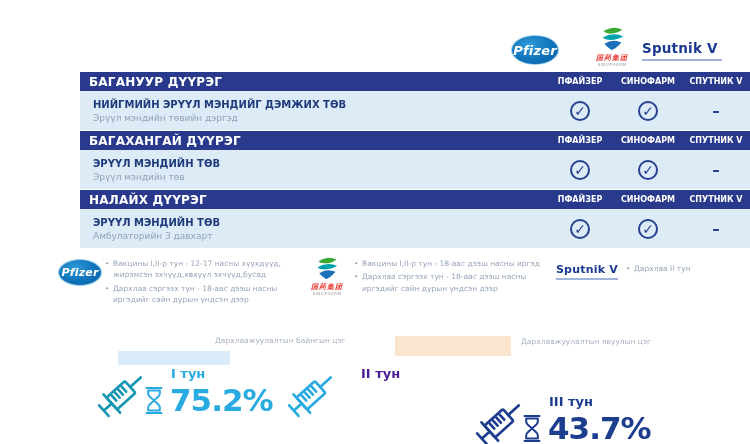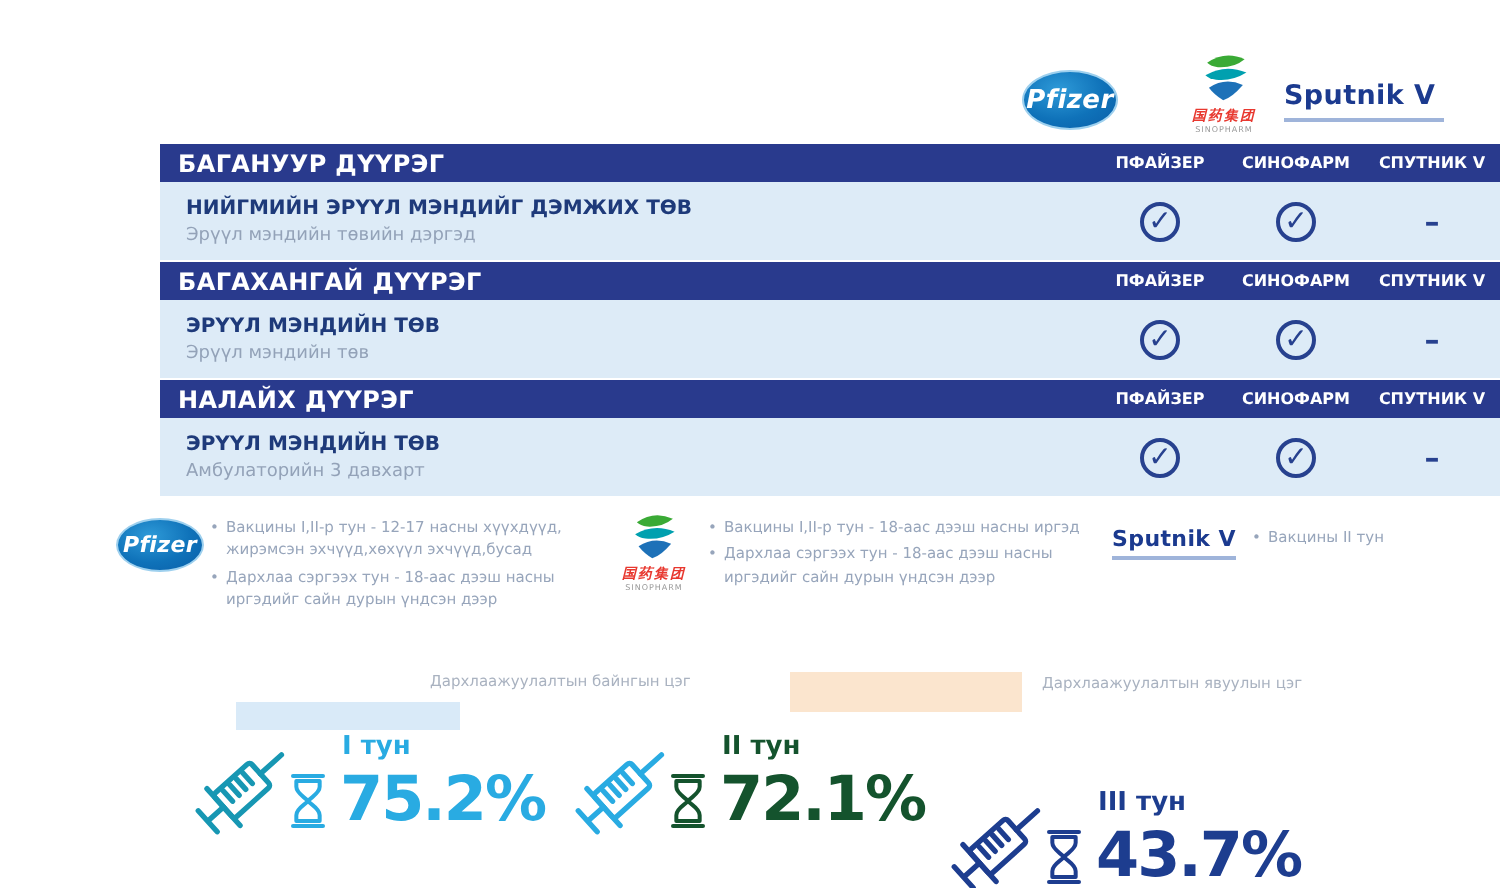--- a/index.html
+++ b/index.html
@@ -62,21 +62,21 @@
   
   .swatch-blue { position:absolute; left:118px; top:351px; width:112px; height:14px; background:#d9eaf8; }
   .pl-permanent { position:absolute; left:215px; top:336px; font-size:7.5px; color:#a9b2c0; }
   .swatch-orange { position:absolute; left:395px; top:336px; width:116px; height:20px; background:#fbe5ce; }
   .pl-mobile { position:absolute; left:521px; top:337px; font-size:7.5px; color:#a9b2c0; }
 
   
   .stats { position:absolute; left:0; top:358px; width:612px; height:86px; }
   .stat { position:absolute; top:0; display:flex; align-items:flex-start; }
   .stat-1 { left:88px; color:#29abe2; }
-  .stat-2 { left:278px; color:#14532d; }
+  .stat-2 { left:278px; color:#4c1d95; }
   .stat-3 { left:466px; color:#1d3d8f;margin-top:28px; }
   .stat-1 .syringe { color:#1797b3; }
   .stat-2 .syringe { color:#29abe2; }
   .stat-3 .syringe { color:#1d3d8f; }
   .syringe { width:62px; height:46px; transform:rotate(-42deg); margin-top:16px; }
   .stat-right { margin-left:-6px; }
   .stat-label { font-size:13px; font-weight:bold; margin:8px 0 1px 27px; white-space:nowrap; }
   .stat-row { display:flex; align-items:center;justify-content:space-between; }
   .hourglass { width:20px; height:31px; flex:none; }
   .stat-value { font-size:31px; font-weight:bold; letter-spacing:-1px; margin-left:6px; white-space:nowrap; }
@@ -236,21 +236,21 @@
     <ul class="bullets leg-sino-bullets">
       <li>Вакцины I,II-р тун - 18-аас дээш насны иргэд</li>
       <li>Дархлаа сэргээх тун - 18-аас дээш насны иргэдийг сайн дурын үндсэн дээр</li>
     </ul>
 
     <div class="leg-sputnik-logo">
       <div class="sputnik-text">Sputnik V</div>
       <div class="sputnik-line"></div>
     </div>
     <ul class="bullets leg-sputnik-bullets">
-      <li>Вакцины II тун</li>
+      <li>Дархлаа II тун</li>
     </ul>
   </div>
 
   <div class="swatch-blue"></div>
   <div class="pl-permanent">Дархлаажуулалтын байнгын цэг</div>
   <div class="swatch-orange"></div>
   <div class="pl-mobile">Дархлаажуулалтын явуулын цэг</div>
 
   <div class="stats">
     <div class="stat stat-1">
@@ -266,26 +266,20 @@
           <span class="stat-value">75.2%</span>
         </div>
       </div>
     </div>
     <div class="stat stat-2">
       <svg class="syringe" viewBox="0 0 70 44">
           <use href="#syringe-shape"></use>
         </svg>
       <div class="stat-right">
         <div class="stat-label">II тун</div>
-        <div class="stat-row">
-          <svg class="hourglass" viewBox="0 0 24 34">
-              <use href="#hourglass-shape"></use>
-            </svg>
-          <span class="stat-value">72.1%</span>
-        </div>
       </div>
     </div>
     <div class="stat stat-3">
       <svg class="syringe" viewBox="0 0 70 44">
           <use href="#syringe-shape"></use>
         </svg>
       <div class="stat-right">
         <div class="stat-label">III тун</div>
         <div class="stat-row">
           <svg class="hourglass" viewBox="0 0 24 34">

